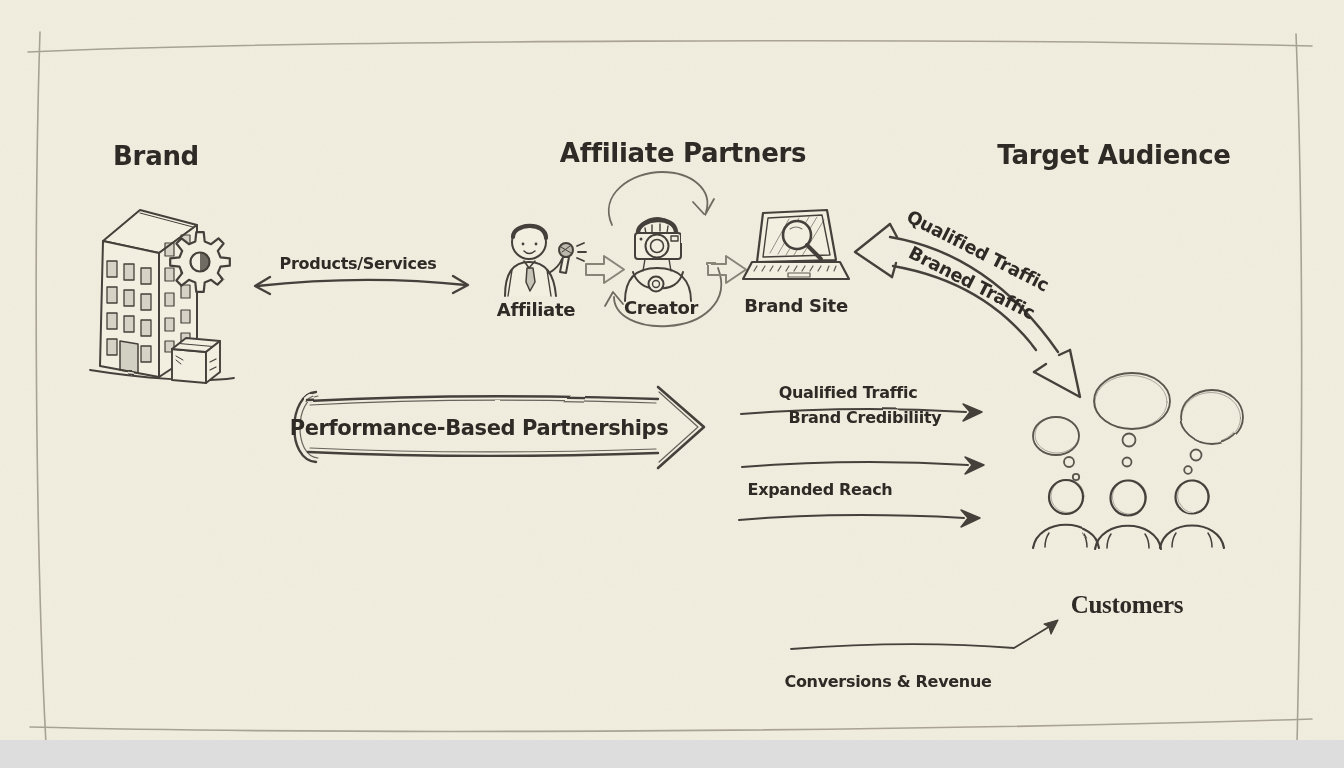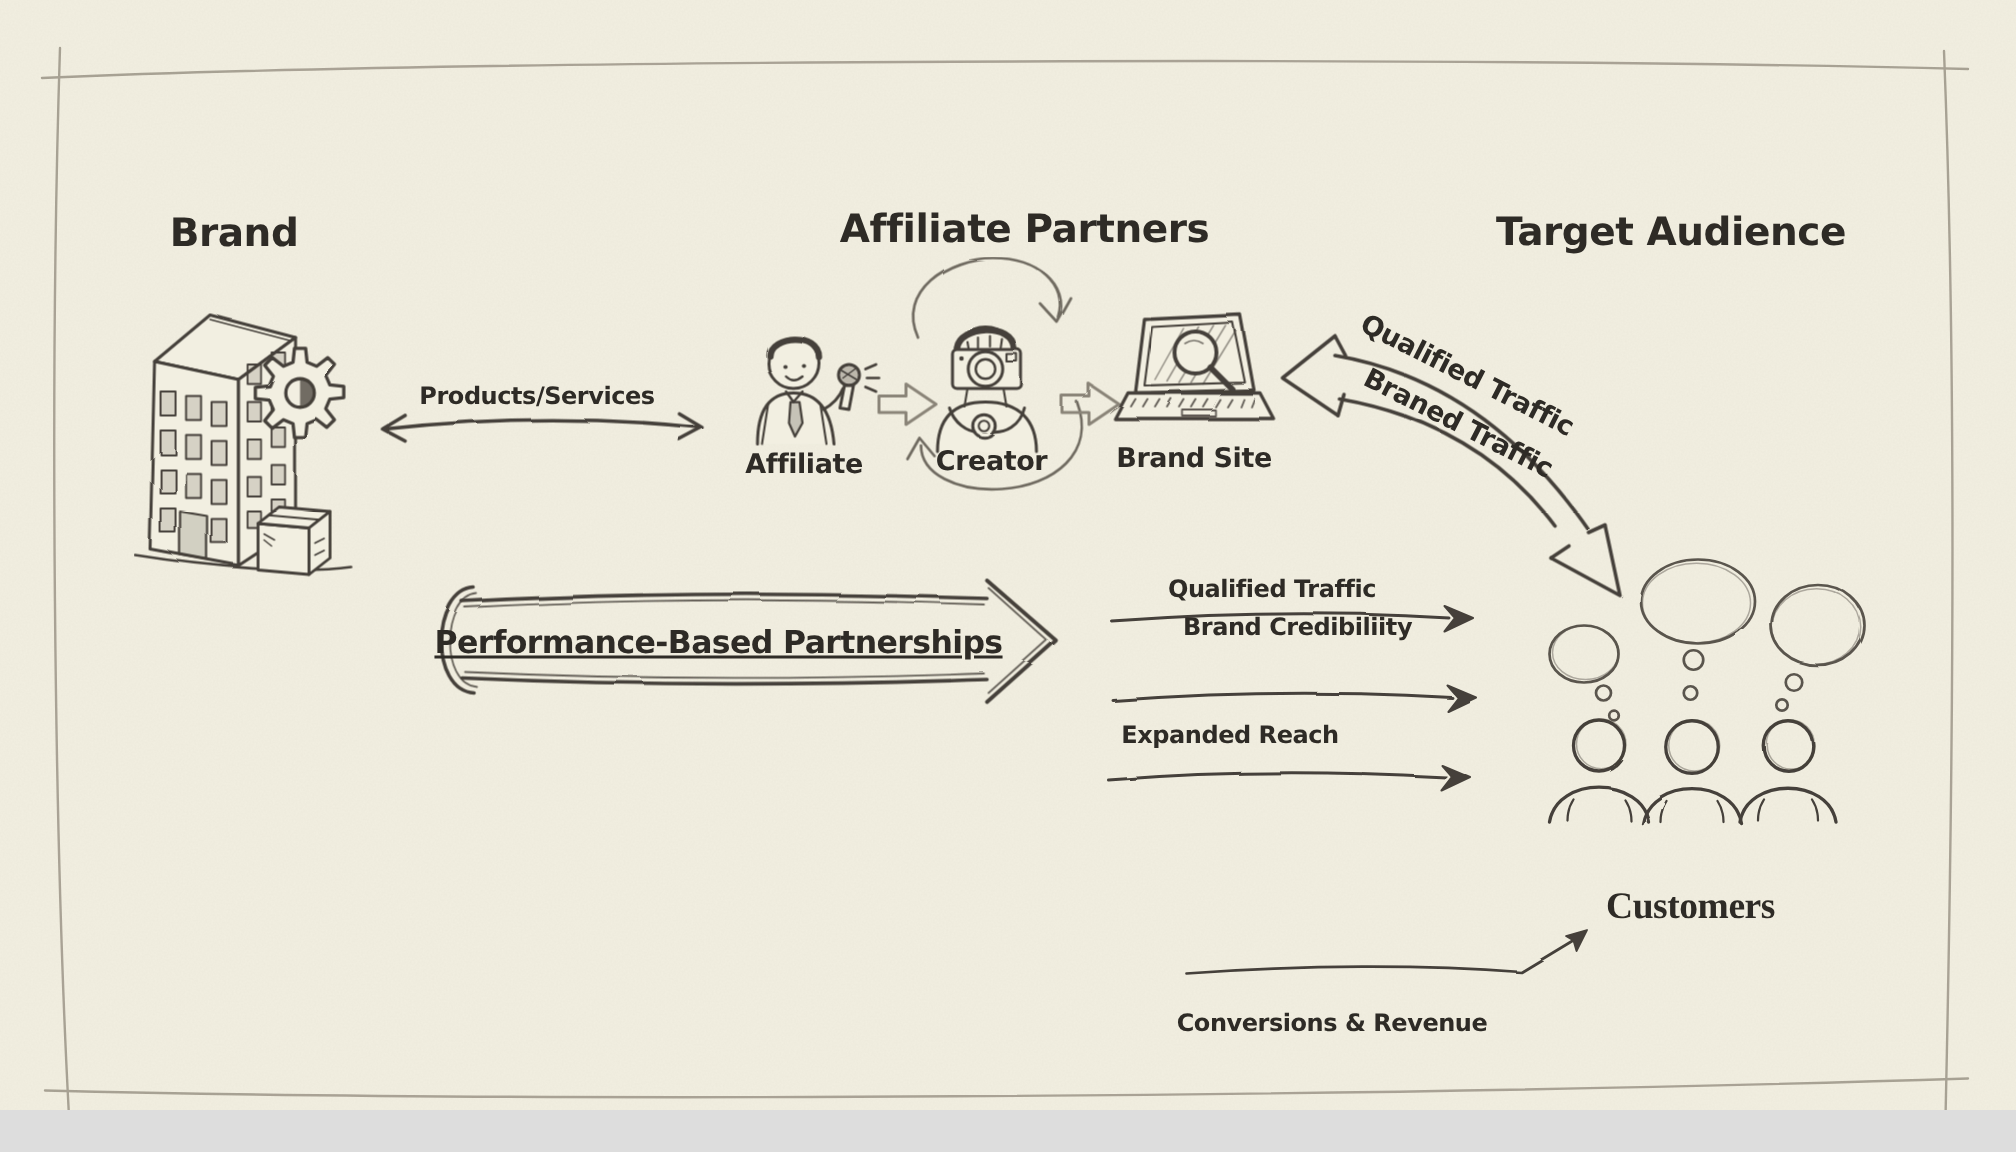--- a/index.html
+++ b/index.html
@@ -264,21 +264,21 @@
 
   <div class="t label" style="left:358px;top:254px;">Products/Services</div>
 
   <div class="t caption" style="left:536px;top:299px;">Affiliate</div>
   <div class="t caption" style="left:661px;top:297px;">Creator</div>
   <div class="t caption" style="left:796px;top:295px;">Brand Site</div>
 
   <div class="t rot1" style="left:978px;top:240px;">Qualified Traffic</div>
   <div class="t rot2" style="left:972px;top:272px;">Braned Traffic</div>
 
-  <div class="t arrowtext" style="left:479px;top:416px;font-size:21px;text-decoration:underline;">Performance-Based Partnerships</div>
+  <div class="t arrowtext" style="left:479px;top:416px;font-size:21px;">Performance-Based Partnerships</div>
 
   <div class="t label" style="left:848px;top:383px;">Qualified Traffic</div>
   <div class="t label" style="left:865px;top:408px;">Brand Credibiliity</div>
   <div class="t label" style="left:820px;top:480px;">Expanded Reach</div>
 
   <div class="t big" style="left:1127px;top:591px;font-family:Liberation Serif, serif;">Customers</div>
   <div class="t label" style="left:888px;top:652px;margin-top:20px;">Conversions &amp; Revenue</div>
 
 </div>
 

